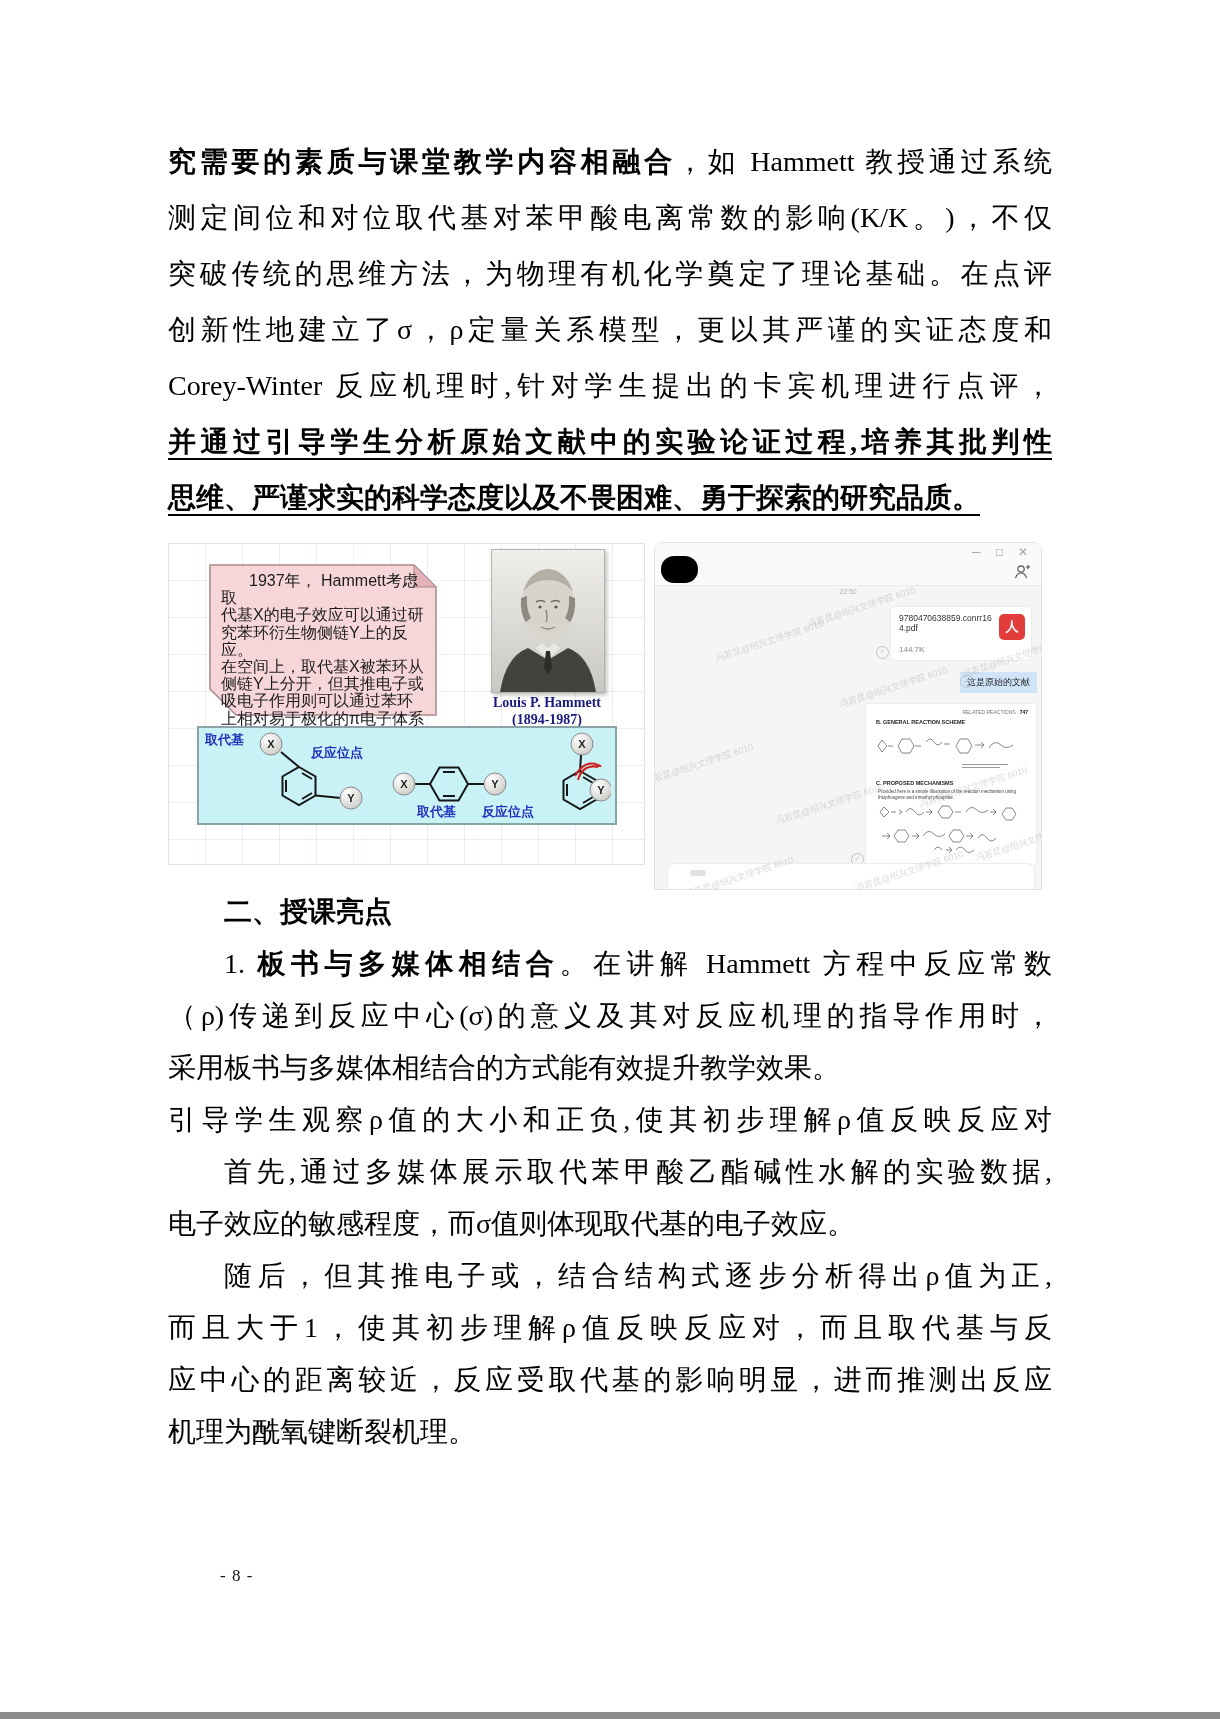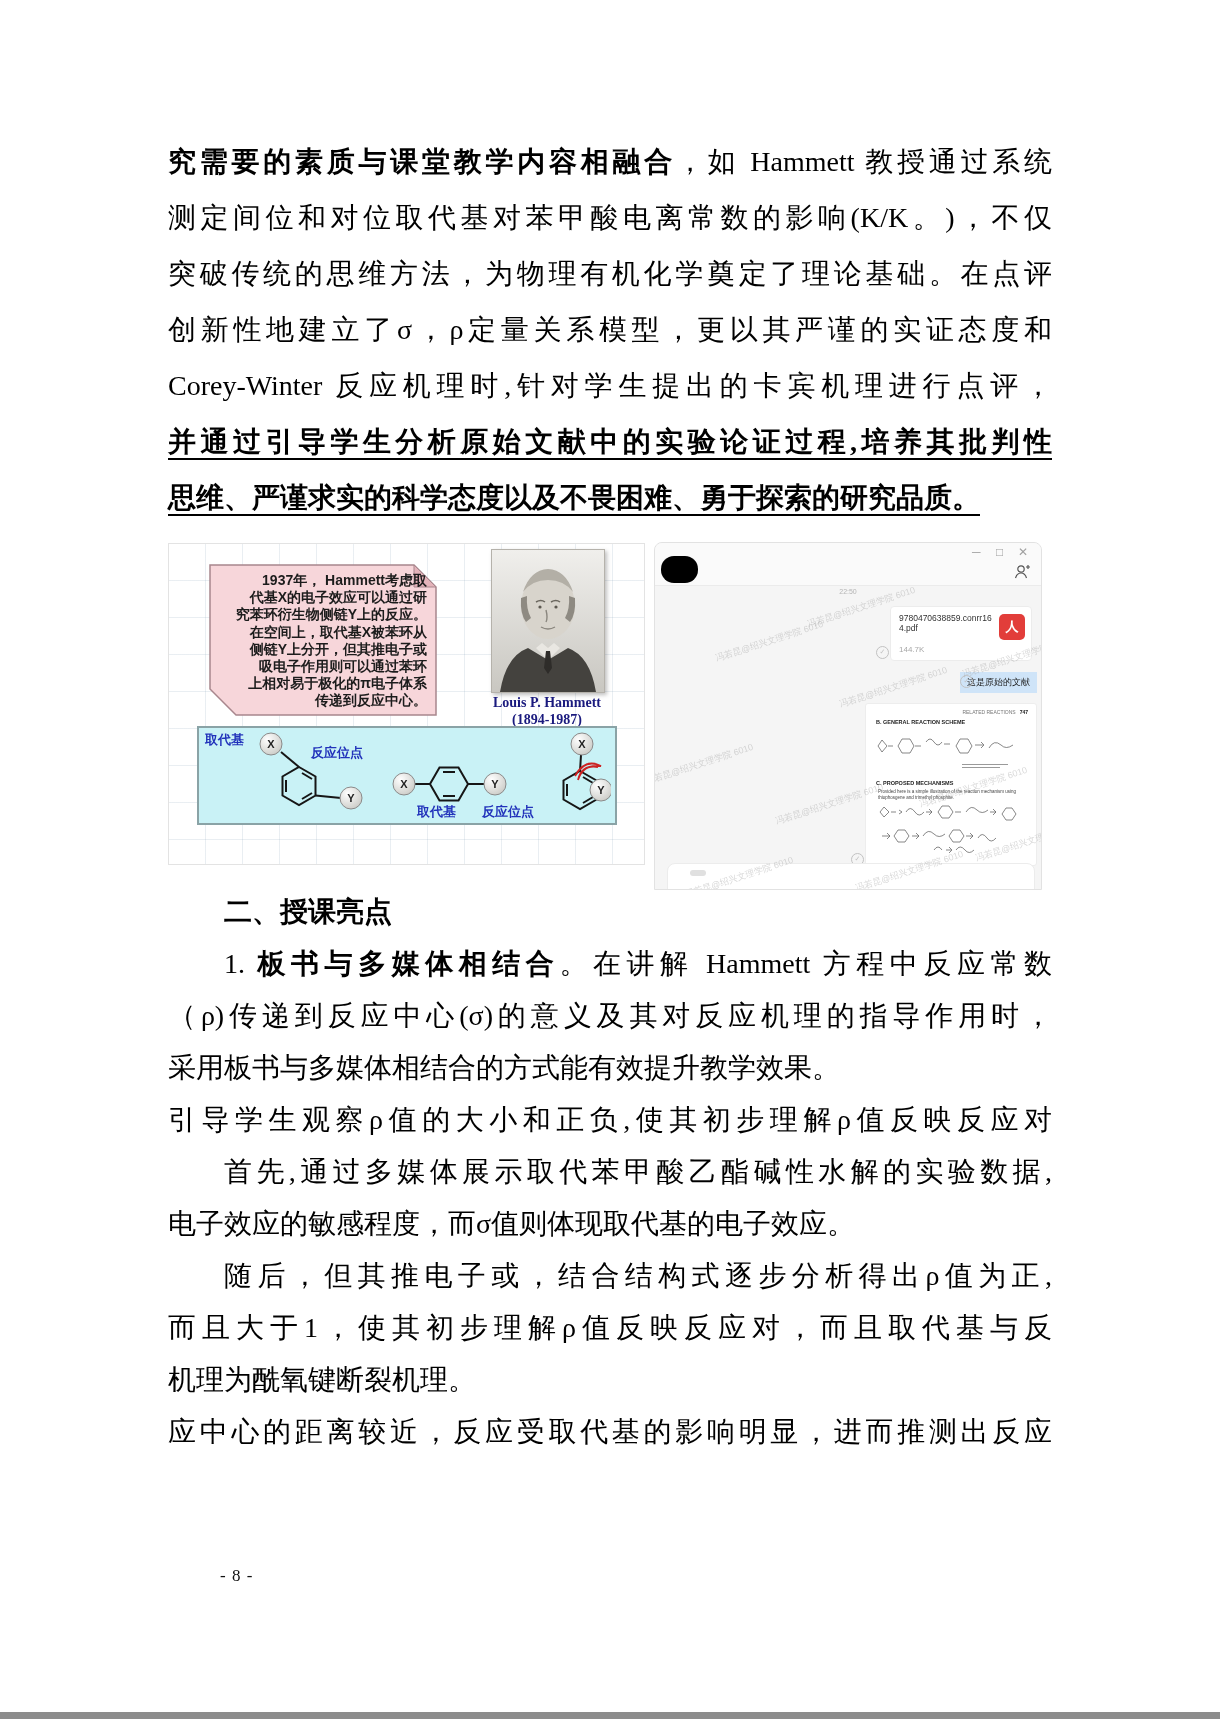--- a/index.html
+++ b/index.html
@@ -25,22 +25,22 @@
 
   
   .slide{position:absolute;left:0;top:0;width:475px;height:320px;background:#fff;
          border:1px solid #e3e3e3;overflow:hidden;
          background-image:
            repeating-linear-gradient(to right, transparent 0 36px, rgba(120,150,175,.16) 36px 37px),
            repeating-linear-gradient(to bottom, transparent 0 36px, rgba(120,150,175,.16) 36px 37px);}
   .callout{position:absolute;left:40px;top:20px;width:228px;height:152px;}
   .callout svg{position:absolute;left:0;top:0;}
   .callout .ctext{position:absolute;left:12px;top:8px;width:206px;
-       font-family:"Liberation Sans", sans-serif;font-weight:bold;font-size:14px;
-       line-height:17.2px;color:#1c1c1c;text-align:right;}
+       font-family:"Liberation Sans", sans-serif;font-weight:normal;font-size:16px;
+       line-height:17.2px;color:#1c1c1c;}
   .callout .ctext .l0{text-indent:28px;}
   .photo{position:absolute;left:322px;top:5px;width:112px;height:142px;
          box-shadow:2px 2px 4px rgba(0,0,0,.25);border:1px solid #b5b2ab;}
   .photo svg{display:block;}
   .caption{position:absolute;left:300px;top:150px;width:156px;text-align:center;
            font-family:"Liberation Serif", serif;font-weight:bold;color:#1a1a7e;
            font-size:14px;line-height:17px;}
   .cyanbox{position:absolute;left:28px;top:182px;width:416px;height:95px;
            background:#c9f2f6;border:2px solid #8aa3a6;}
   .cyanbox svg{position:absolute;left:0;top:0;}
@@ -54,21 +54,21 @@
   .blob{position:absolute;left:6px;top:13px;width:37px;height:27px;border-radius:13px;background:#000;}
   .winctl{position:absolute;right:8px;top:2px;color:#a0a0a0;font-size:12px;letter-spacing:0;}
   .winctl span{display:inline-block;width:20px;text-align:center;cursor:default;}
   .addfriend{position:absolute;right:10px;top:20px;width:18px;height:18px;}
   .timestamp{position:absolute;left:0;top:45px;width:100%;text-align:center;
              font-size:7px;color:#b5b5b5;}
   .filecard{position:absolute;left:235px;top:63px;width:140px;height:53px;background:#fff;
             border:1px solid #ececec;border-radius:4px;}
   .fname{position:absolute;left:8px;top:6px;width:98px;font-size:8.5px;line-height:10px;
          color:#333;word-break:break-all;}
-  .fsize{position:absolute;left:8px;bottom:6px;font-size:8px;color:#a8a8a8;}
+  .fsize{position:absolute;left:8px;bottom:6px;font-size:8px;color:#a8a8a8;font-weight:bold;}
   .pdficon{position:absolute;right:6px;top:7px;width:26px;height:26px;border-radius:5px;
            background:#e23d3a;color:#fff;text-align:center;line-height:26px;font-size:13px;
            font-weight:bold;}
   .ck{position:absolute;width:11px;height:11px;border:1px solid #c2c2c2;border-radius:50%;
       color:#c2c2c2;font-size:7px;line-height:10px;text-align:center;}
   .bubble{position:absolute;right:4px;top:129px;background:#cfe4f8;border-radius:0;
           padding:4px 7px;font-size:9px;color:#222;}
   .preview{position:absolute;left:210px;top:160px;width:170px;height:161px;background:#fff;
            border:1px solid #ededed;border-radius:3px;overflow:hidden;}
   .pv-head{position:absolute;right:8px;top:5px;font-size:5px;color:#777;}
@@ -296,19 +296,19 @@
   <div class="lines post" id="post-lines">
       <div class="tline last ind"><span class="b">二、授课亮点</span></div>
       <div class="tline ind"><span>1. </span><span class="b">板书与多媒体相结合</span><span>。在讲解 Hammett 方程中反应常数</span></div>
       <div class="tline"><span>（ρ)传递到反应中心(σ)的意义及其对反应机理的指导作用时，</span></div>
       <div class="tline last"><span>采用板书与多媒体相结合的方式能有效提升教学效果。</span></div>
       <div class="tline"><span>引导学生观察ρ值的大小和正负,使其初步理解ρ值反映反应对</span></div>
       <div class="tline ind"><span>首先,通过多媒体展示取代苯甲酸乙酯碱性水解的实验数据,</span></div>
       <div class="tline last"><span>电子效应的敏感程度，而σ值则体现取代基的电子效应。</span></div>
       <div class="tline ind"><span>随后，但其推电子或，结合结构式逐步分析得出ρ值为正,</span></div>
       <div class="tline"><span>而且大于1，使其初步理解ρ值反映反应对，而且取代基与反</span></div>
+      <div class="tline"><span>应中心的距离较近，反应受取代基的影响明显，进而推测出反应</span></div>
       <div class="tline last"><span>机理为酰氧键断裂机理。</span></div>
-      <div class="tline"><span>应中心的距离较近，反应受取代基的影响明显，进而推测出反应</span></div>
     </div>
 
   <div class="pagenum">- 8 -</div>
   <div class="bottomband"></div>
 </div>
 
 </body></html>

